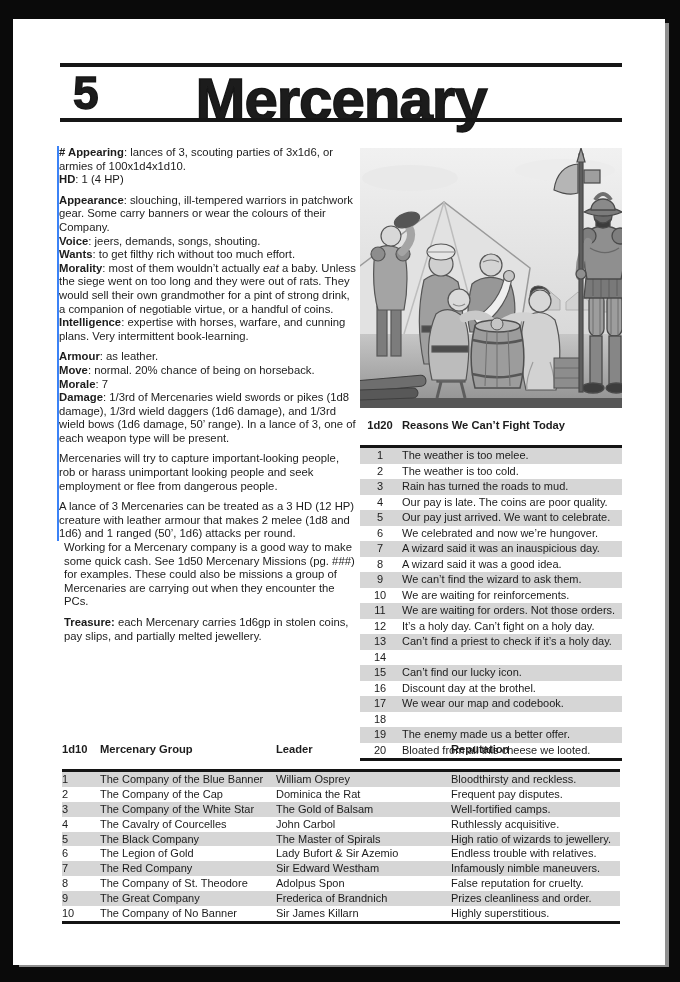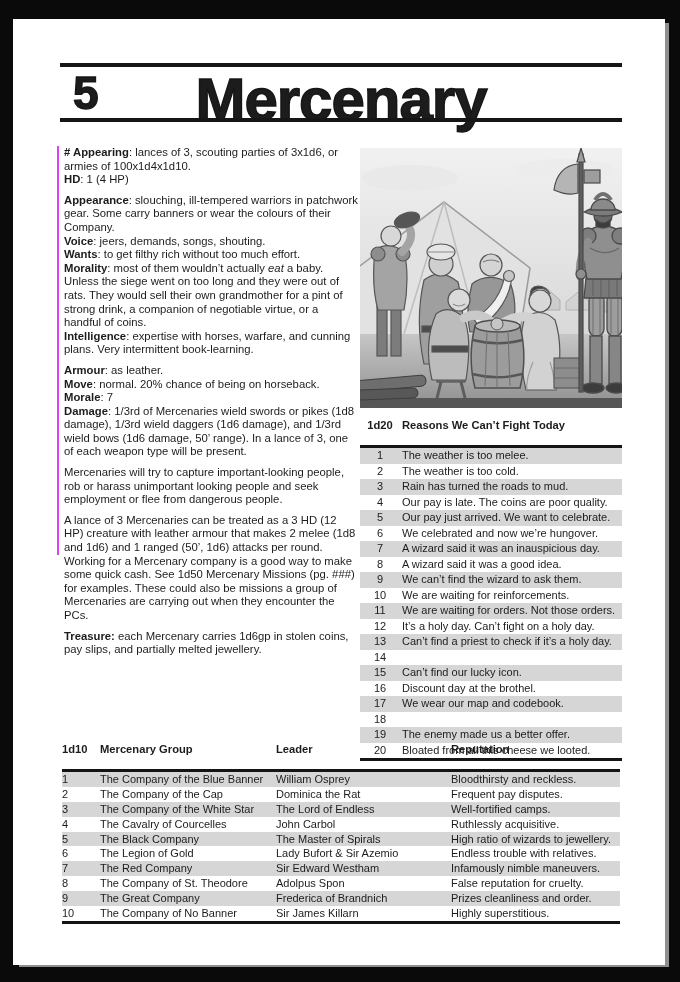--- a/index.html
+++ b/index.html
@@ -27,21 +27,21 @@
   }
   .page-title {
     position:absolute; left:47px; top:51px; width:562px;
     text-align:center; font-size:60px; font-weight:bold; letter-spacing:-1px;
     -webkit-text-stroke:1.4px #161616; line-height:1;
   }
   .left-col {
     position:absolute; left:44px; top:127px; width:301px;
     font-size:11.3px; line-height:13.6px;
   }
-  .barred { border-left:2px solid #d946ef; padding-left:5px; }
+  .barred { border-left:2px solid #3b82f6; }
   .rest { padding-left:7px; }
   .stat-p { margin-bottom:7px; }
   .stat-p:last-child { margin-bottom:0; }
   .stat-p b { font-weight:bold; }
   .stat-p i { font-style:italic; }
 
   .illustration {
     position:absolute; left:347px; top:129px; width:262px; height:260px;
     overflow:hidden;
   }
@@ -312,21 +312,21 @@
         </div>
         <div class="t-row">
           <div class="c-roll">2</div>
           <div class="c-group">The Company of the Cap</div>
           <div class="c-leader">Dominica the Rat</div>
           <div class="c-rep">Frequent pay disputes.</div>
         </div>
         <div class="t-row shaded">
           <div class="c-roll">3</div>
           <div class="c-group">The Company of the White Star</div>
-          <div class="c-leader">The Lord of Endless</div>
+          <div class="c-leader">The Gold of Balsam</div>
           <div class="c-rep">Well-fortified camps.</div>
         </div>
         <div class="t-row">
           <div class="c-roll">4</div>
           <div class="c-group">The Cavalry of Courcelles</div>
           <div class="c-leader">John Carbol</div>
           <div class="c-rep">Ruthlessly acquisitive.</div>
         </div>
         <div class="t-row shaded">
           <div class="c-roll">5</div>

